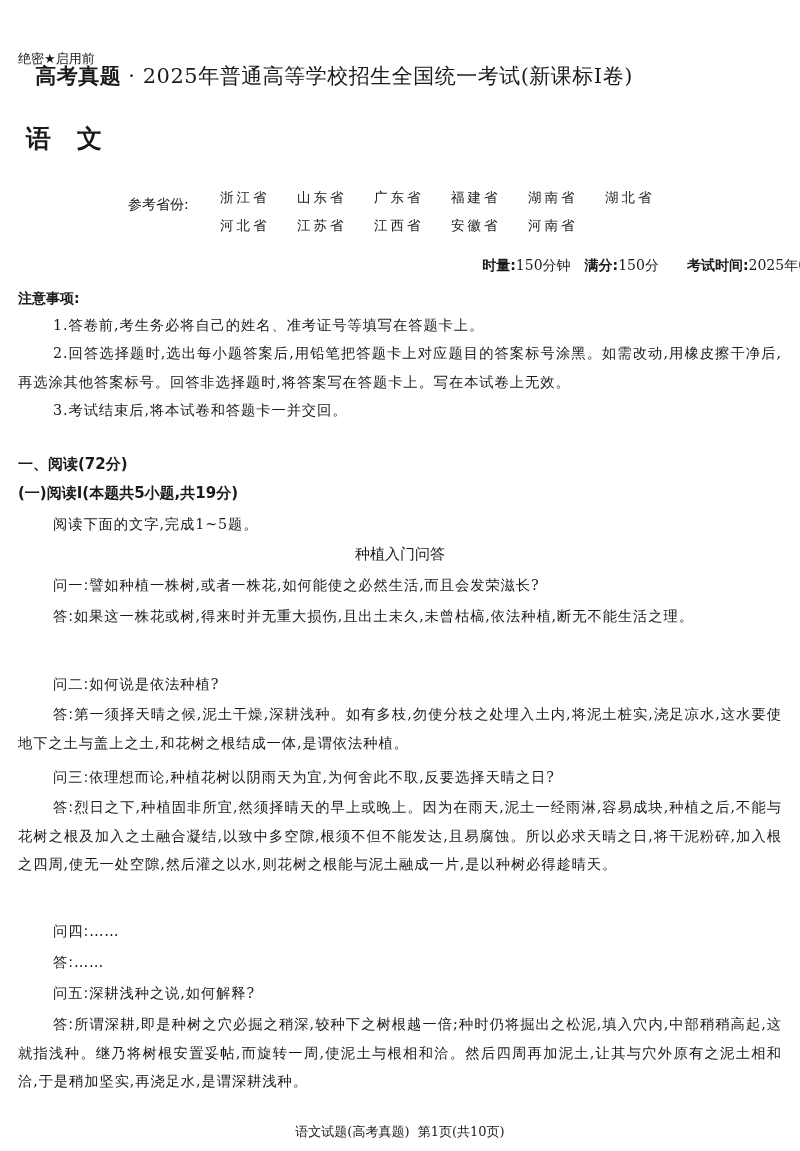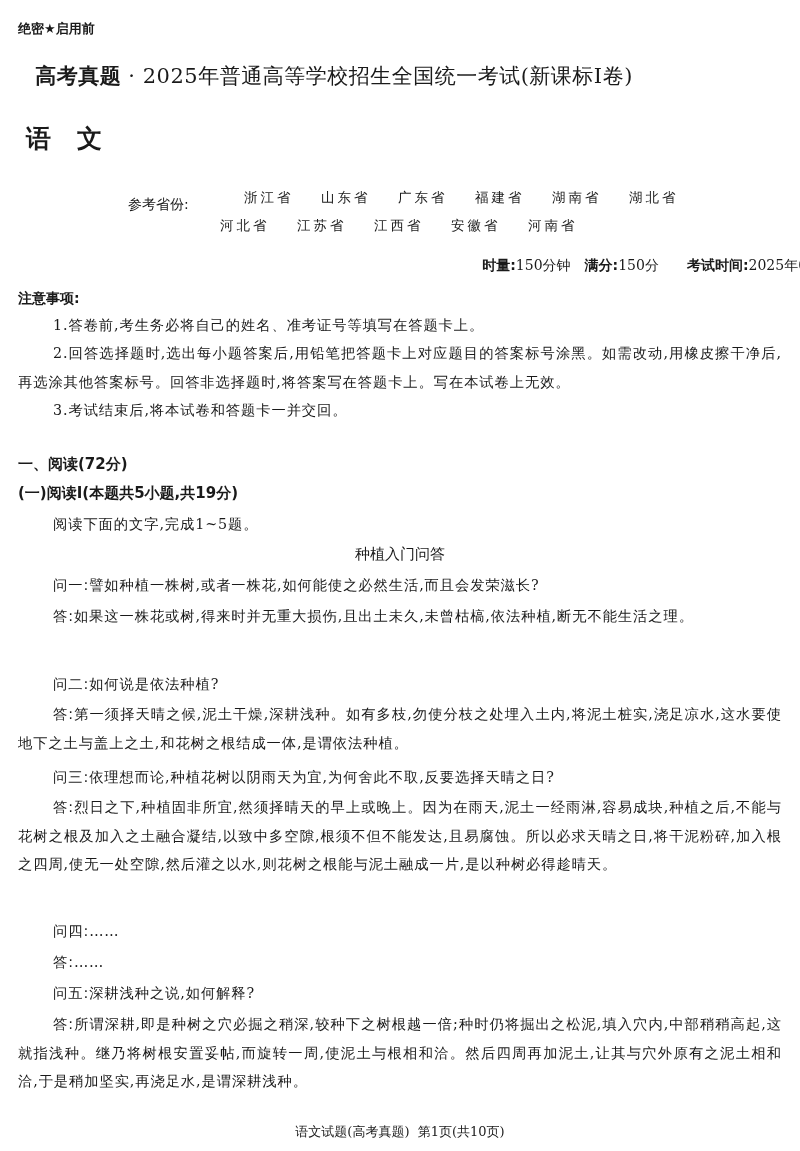--- a/index.html
+++ b/index.html
@@ -1,20 +1,20 @@
 <!DOCTYPE html>
 <html><head>
 <meta charset="utf-8">
 <style>
   html, body { margin:0; padding:0; background:#fff; }
   body { width:800px; height:1151px; position:relative; overflow:hidden; color:#1a1a1a;
          font-family:"DejaVu Serif","Liberation Serif",serif; }
   .abs { position:absolute; }
   .sans { font-family:"DejaVu Sans","Liberation Sans",sans-serif; }
-  .classified { left:18px; top:20px; font-size:13px; font-weight:bold; }
+  .classified { left:18px; top:50px; font-size:13px; font-weight:normal; }
   .exam-title { left:0; width:668px; top:62px; text-align:center; font-size:21px; letter-spacing:0.5px; }
   .exam-title .brand { font-weight:bold; }
   .subject { left:0; width:800px; top:122px; font-size:25px; font-weight:bold; letter-spacing:26px; padding-left:26px; box-sizing:border-box; }
   .prov-label { left:128px; top:196px; font-size:14px; }
   .prov-row { left:220px; font-size:13.5px; letter-spacing:3px; }
   .prov-row span { display:inline-block; width:77px; }
   .meta { left:0; width:800px; top:257px; text-align:right; font-size:14px;margin-left:44px; }
   .meta b { font-weight:bold; }
   .meta .gap { display:inline-block; width:14px; }
   .notice-h { left:18px; top:290px; font-size:14px; font-weight:bold; }
@@ -29,21 +29,21 @@
 
 <div class="abs classified sans">绝密★启用前</div>
 
 <div class="abs exam-title">
   <span class="brand sans">高考真题</span><span> · </span><span>2025年普通高等学校招生全国统一考试(新课标Ⅰ卷)</span>
 </div>
 
 <div class="abs subject sans">语文</div>
 
 <div class="abs prov-label sans">参考省份:</div>
-<div class="abs prov-row" style="top:189px;margin-left:24px;">
+<div class="abs prov-row" style="top:189px;">
   <span>浙江省</span><span>山东省</span><span>广东省</span><span>福建省</span><span>湖南省</span><span>湖北省</span>
 </div>
 <div class="abs prov-row" style="top:217px;">
   <span>河北省</span><span>江苏省</span><span>江西省</span><span>安徽省</span><span>河南省</span>
 </div>
 
 <div class="abs meta">
   <b class="sans">时量:</b><span>150分钟</span><span class="gap"></span><b class="sans">满分:</b><span>150分</span><span class="gap"></span><span class="gap"></span><b class="sans">考试时间:</b><span>2025年6月7日</span>
 </div>
 

